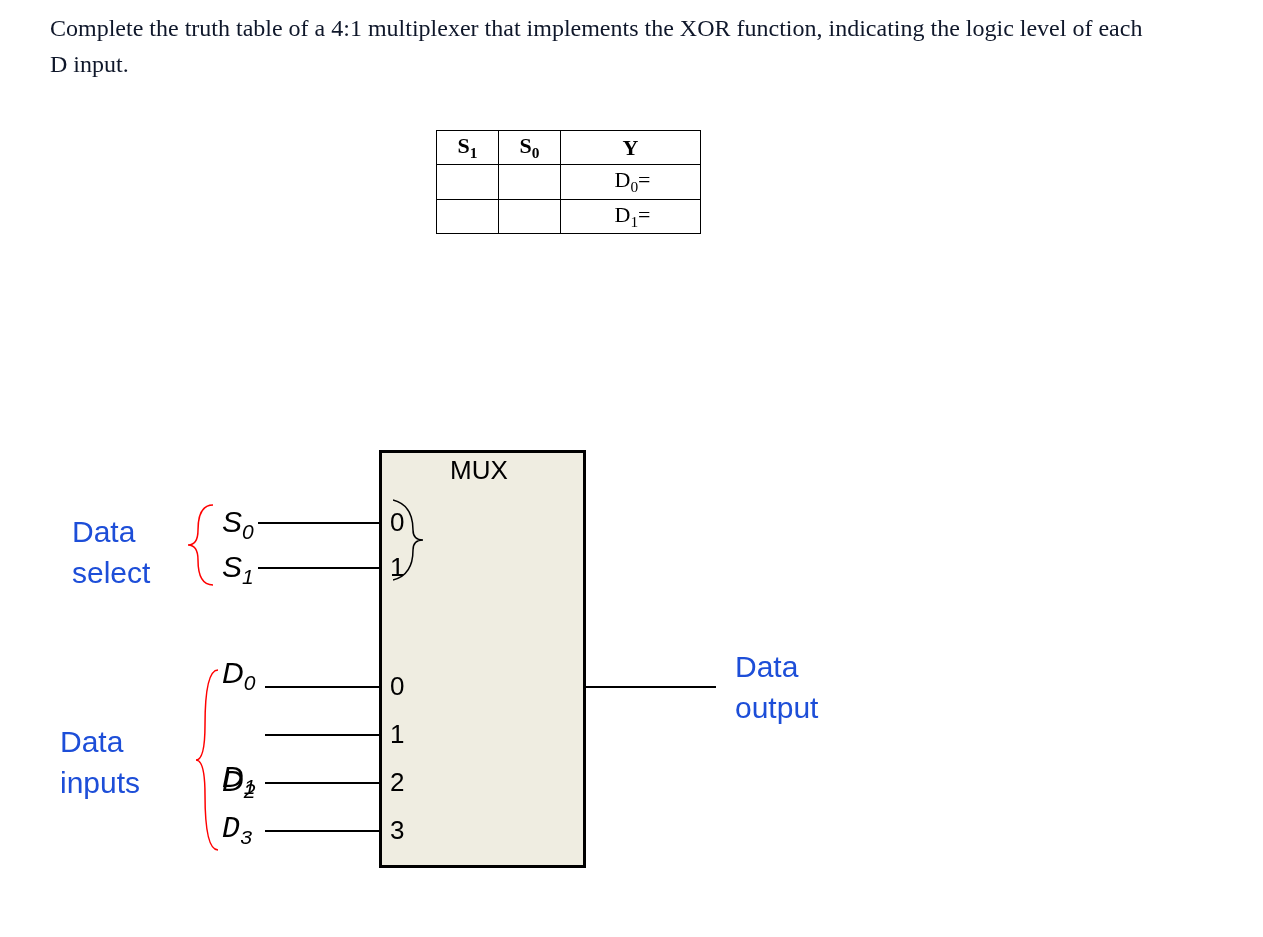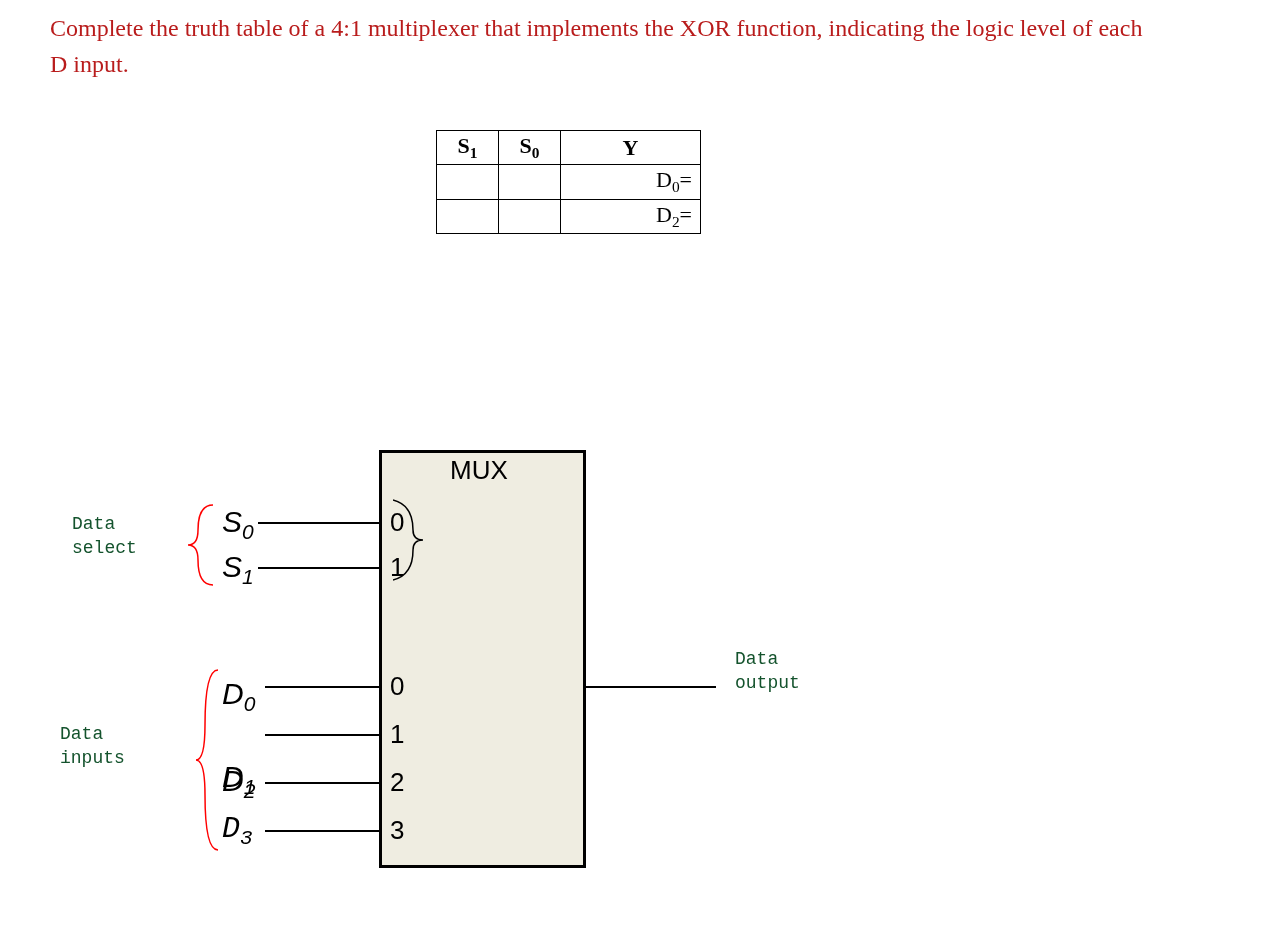--- a/index.html
+++ b/index.html
@@ -10,39 +10,39 @@
       font-family: "Times New Roman", serif;
       position: relative;
     }
     .question-text {
       position: absolute;
       left: 50px;
       top: 10px;
       width: 1100px;
       font-size: 24px;
       line-height: 1.5;
-      color: #b91c1c;
+      color: #0f172a;
     }
     .truth-table {
       position: absolute;
       left: 436px;
       top: 130px;
       border-collapse: collapse;
     }
     .truth-table td {
       border: 1px solid #000000;
       padding: 2px 8px;
       font-size: 22px;
       height: 32px;
       vertical-align: middle;
     }
     .truth-table .col-s1 { width: 62px; text-align: center; font-weight: bold;}
     .truth-table .col-s0 { width: 62px; text-align: center; font-weight: bold;}
     .truth-table .col-y { width: 140px; text-align: center; font-weight: bold;}
-    .truth-table .col-y-data { width: 140px; text-align: right; padding-left: 12px; margin-left: 30px;}
+    .truth-table .col-y-data { width: 140px; text-align: center; padding-left: 12px; margin-left: 30px;}
     .sub { font-size: 0.7em; vertical-align: sub; }
     
     .diagram-area {
       position: absolute;
       left: 0;
       top: 440px;
       width: 900px;
       height: 500px;
     }
     .mux-box {
@@ -74,23 +74,23 @@
       font-size: 30px;
       font-style: italic;
       color: #000000;
     }
     .signal-label .ssub {
       font-size: 0.7em;
       vertical-align: sub;
     }
     .annotation {
       position: absolute;
-      font-family: Liberation Mono, monospace;
-      font-size: 18px;
-      color: #14532d;
+      font-family: Liberation Sans, sans-serif;
+      font-size: 30px;
+      color: #1d4ed8;
       line-height: 1.35;
     }
     .wire-h {
       position: absolute;
       height: 2px;
       background: #000000;
     }
     .brace-svg {
       position: absolute;
     }
@@ -113,21 +113,21 @@
     <td class="col-y">Y</td>
   </tr>
   <tr>
     <td class="col-s1"></td>
     <td class="col-s0"></td>
     <td class="col-y-data"><span>D</span><span class="sub">0</span><span>=</span></td>
   </tr>
   <tr>
     <td class="col-s1"></td>
     <td class="col-s0"></td>
-    <td class="col-y-data"><span>D</span><span class="sub">2</span><span>=</span></td>
+    <td class="col-y-data"><span>D</span><span class="sub">1</span><span>=</span></td>
   </tr>
 </tbody>
   </table>
 
 <div class="diagram-area">
   <div class="mux-box"></div>
   <div class="mux-label">MUX</div>
 
   <svg class="select-brace-svg" width="50" height="90">
     <path d="M 0 5 Q 20 10 20 35 Q 20 45 30 45 Q 20 45 20 55 Q 20 80 0 85" stroke="#000000" stroke-width="1.5" fill="none"></path>
@@ -144,21 +144,21 @@
   <div class="wire-h" style="left:258px; top:82px; width:121px;"></div>
   <div class="wire-h" style="left:258px; top:127px; width:121px;"></div>
   <div class="wire-h" style="left:265px; top:246px; width:114px;"></div>
   <div class="wire-h" style="left:265px; top:294px; width:114px;"></div>
   <div class="wire-h" style="left:265px; top:342px; width:114px;"></div>
   <div class="wire-h" style="left:265px; top:390px; width:114px;"></div>
   <div class="wire-h" style="left:586px; top:246px; width:130px;"></div>
 
   <div class="signal-label" style="left:222px; top:65px;"><span>S</span><span class="ssub">0</span></div>
   <div class="signal-label" style="left:222px; top:110px;"><span>S</span><span class="ssub">1</span></div>
-  <div class="signal-label" style="left:222px; top:237px;"><span>D</span><span class="ssub">0</span></div>
+  <div class="signal-label" style="left:222px; top:216px;"><span>D</span><span class="ssub">0</span></div>
   <div class="signal-label" style="left:222px; top:276px;margin-top:44px;"><span>D</span><span class="ssub">1</span></div>
   <div class="signal-label" style="left:222px; top:324px;font-style:italic;"><span>D</span><span class="ssub">2</span></div>
   <div class="signal-label" style="left:222px; top:372px;font-family:Liberation Mono, monospace;"><span>D</span><span class="ssub">3</span></div>
 
   <svg class="brace-svg" style="left:183px; top:60px;" width="35" height="90">
     <path d="M 30 5 Q 15 5 15 30 Q 15 45 5 45 Q 15 45 15 60 Q 15 85 30 85" stroke="#ff0000" stroke-width="1.5" fill="none"></path>
   </svg>
 
   <svg class="brace-svg" style="left:193px; top:225px;" width="30" height="190">
     <path d="M 25 5 Q 12 5 12 60 Q 12 95 3 95 Q 12 95 12 130 Q 12 185 25 185" stroke="#ff0000" stroke-width="1.5" fill="none"></path>

